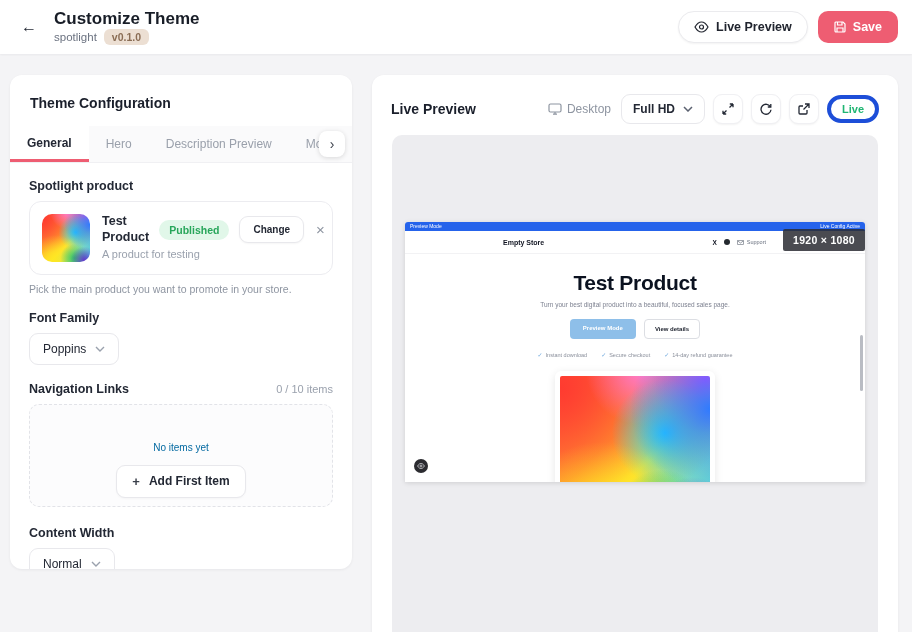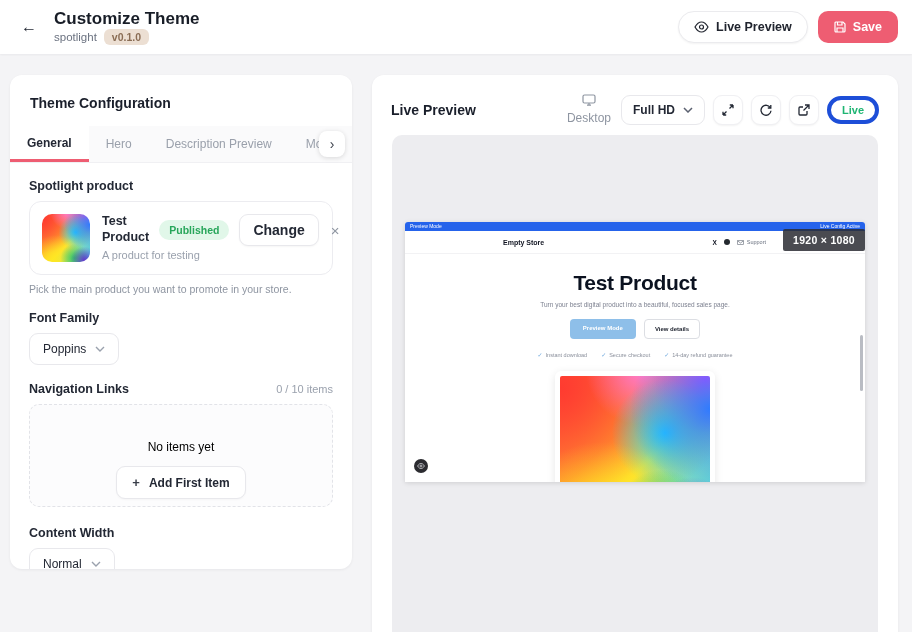--- a/index.html
+++ b/index.html
@@ -49,43 +49,43 @@
     radial-gradient(circle at 70% 38%, #1fd3ff, transparent 38%),
     radial-gradient(circle at 97% 2%, #ff2bff, transparent 26%),
     radial-gradient(circle at 55% -5%, #ff7ad9, transparent 32%),
     radial-gradient(circle at 0% 8%, #ff3b30, transparent 55%),
     linear-gradient(135deg, #ff5a3c 0%, #ff9d2e 38%, #ffe12e 58%, #7ce0c3 78%, #38bdf8 100%); }
   .product-main { flex:1; min-width:0; }
   .product-row { display:flex; align-items:center; gap:10px; }
   .product-name { font-size:12.5px; font-weight:700; color:#232834; width:52px; line-height:1.25; }
   .badge-published { background:#e1f7e9; color:#27a65a; font-size:10.5px; font-weight:700; padding:4px 10px; border-radius:11px; white-space:nowrap; }
   .btn-change { margin-left:auto; border:1px solid #e8e8ec; background:#fff; border-radius:9px; padding:7px 13px;
-    font-size:14px; font-weight:700; color:#232834; box-shadow:0 1px 2px rgba(0,0,0,.04); cursor:pointer; font-family:inherit; }
+    font-size:10px; font-weight:700; color:#232834; box-shadow:0 1px 2px rgba(0,0,0,.04); cursor:pointer; font-family:inherit; }
   .btn-x { border:none; background:none; color:#8e95a1; font-size:15px; cursor:pointer; padding:0 2px; line-height:1; }
   .product-desc { font-size:11px; color:#9aa1ad; margin-top:3px; }
   .helper { font-size:10.5px; color:#8e95a1; margin-bottom:16px; }
 
   .select { display:inline-flex; align-items:center; gap:9px; border:1px solid #e8e8ec; border-radius:9px; background:#fff;
     padding:8px 13px; font-size:12px; font-weight:500; color:#232834; margin-bottom:17px; cursor:pointer; font-family:inherit; }
   .row-between { display:flex; justify-content:space-between; align-items:baseline;gap:26px; }
   .counter { font-size:11px; color:#9aa1ad; }
   .empty-box { border:1.5px dashed #e2e3e8; border-radius:10px; background:#fcfcfd; height:103px;
     display:flex; flex-direction:column; align-items:center; justify-content:center; gap:12px; margin-bottom:19px; }
-  .empty-text { font-size:12px; color:#000000;margin-top:28px; }
+  .empty-text { font-size:10px; color:#0369a1;margin-top:28px; }
   .btn-add { display:inline-flex; align-items:center; gap:9px; background:#fff; border:1px solid #e8e8ec; border-radius:9px;
     padding:8px 15px; font-size:12px; font-weight:700; color:#232834; box-shadow:0 1px 2px rgba(0,0,0,.03); cursor:pointer; font-family:inherit; }
   .plus-glyph { font-size:13px; font-weight:600; color:#3a3f4a; }
 
   
   .preview-panel { position:absolute; left:372px; top:75px; width:526px; height:570px; background:#fff;
     border-radius:12px; box-shadow:0 1px 3px rgba(16,24,40,.06); }
   .preview-header { display:flex; align-items:center; justify-content:space-between; padding:19px 19px 12px; }
   .preview-header h2 { font-size:14px; font-weight:700; color:#1a1f2b; }
   .preview-controls { display:flex; align-items:center; gap:8px; }
-  .device { display:flex; align-items:center; gap:5px; font-size:12px; color:#8e95a1; margin-right:2px;flex-direction:column; }
+  .device { display:flex; align-items:center; gap:5px; font-size:12px; color:#8e95a1; margin-right:2px; }
   .select-sm { display:inline-flex; align-items:center; gap:8px; border:1px solid #e8e8ec; border-radius:9px; background:#fff;
     padding:7px 11px; font-size:12px; font-weight:700; color:#232834; cursor:pointer; font-family:inherit; }
   .icon-btn { width:30px; height:30px; border-radius:9px; border:1px solid #f0f0f3; background:#fff;
     box-shadow:0 1px 2px rgba(0,0,0,.05); display:flex; align-items:center; justify-content:center; cursor:pointer; color:#232834; }
   .badge-live { border:4px solid #1d4ed8; color:#1fb573; font-size:11px; font-weight:600; border-radius:999px;
     padding:4px 11px; background:#fff; }
 
   .preview-area { position:absolute; left:20px; right:20px; top:60px; bottom:0; background:#ededf0;
     border-radius:10px 10px 0 0; overflow:hidden; }
   .dim-badge { position:absolute; top:94px; right:13px; background:rgba(42,44,50,.85); color:#fff; font-size:10.5px;

